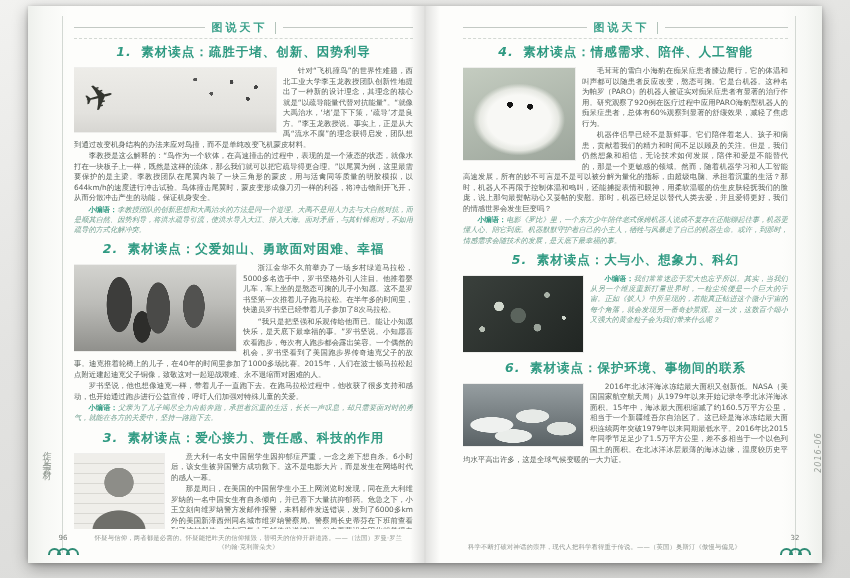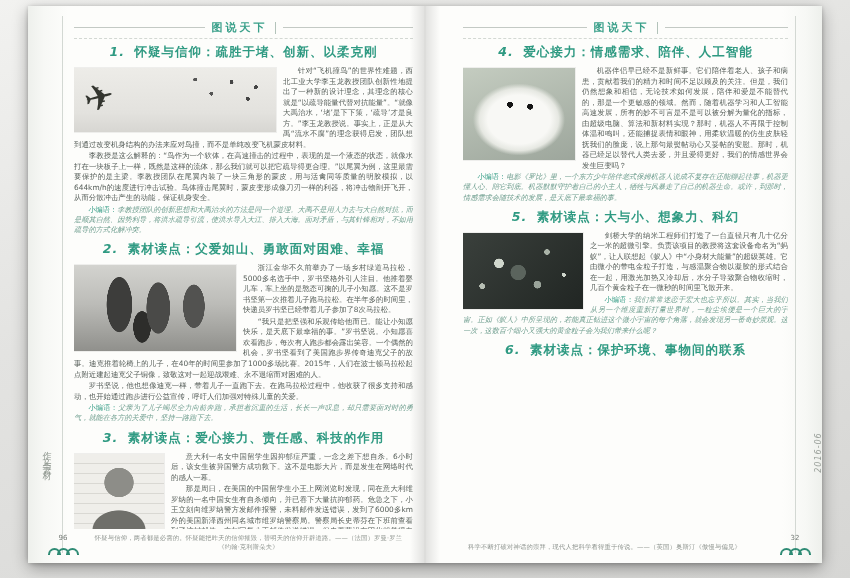--- a/index.html
+++ b/index.html
@@ -41,21 +41,21 @@
   .sec::after { content:''; display:block; clear:both; }
   .sec-title { text-align:center; margin:3px 0 5px; font-size:12.5px; font-weight:bold; color:#2f9a82; letter-spacing:1px; }
   .sec-title .num { position:relative; font-style:italic; margin-right:4px; display:inline-block; }
   .sec-title .num::before {
     content:''; position:absolute; left:-5px; top:-1px; width:16px; height:16px;
     background:#d6e4de; border-radius:50%; z-index:-1;
   }
   .sec-body { font-size:7.4px; line-height:1.42; color:#565e59; text-align:justify; }
   .sec-body p { text-indent:2em; margin-bottom:1px; }
   .note { font-size:7.2px; line-height:1.42; color:#6f9e8f; font-style:italic; text-align:justify; text-indent:2em; margin-top:1px; }
-  .note .note-label { color:#2f9a82; font-weight:normal; font-style:normal; }
+  .note .note-label { color:#2f9a82; font-weight:bold; font-style:normal; }
 
   .photo { float:left; margin:2px 7px 2px 0; position:relative; box-shadow:0 0 0 1px rgba(0,0,0,.06); }
   .photo.s1 { width:202px; height:64px;
     background:
       radial-gradient(circle 2px at 78% 22%, #444 97%, transparent),
       radial-gradient(circle 2px at 68% 40%, #555 97%, transparent),
       radial-gradient(circle 2px at 86% 48%, #444 97%, transparent),
       radial-gradient(circle 2px at 60% 18%, #555 97%, transparent),
       radial-gradient(circle 2px at 90% 30%, #444 97%, transparent),
       linear-gradient(180deg,#edece8 0%,#e3e2de 70%,#d7d6d2 100%); }
@@ -131,21 +131,21 @@
         <div class="rule"></div>
         <div class="ttl">图说天下</div>
         <div class="tick"></div>
         <div class="rule"></div>
       </div>
       <div class="hdr-dash"></div>
 
       <div class="sec">
         <div class="sec-title">
           <span class="num">1.</span>
-          <span>怀疑与信仰：疏胜于堵、创新、以柔克刚</span>
+          <span>素材读点：疏胜于堵、创新、因势利导</span>
         </div>
         <div class="sec-body">
           <div class="photo s1"></div>
           <p>针对“飞机撞鸟”的世界性难题，西北工业大学李玉龙教授团队创新性地提出了一种新的设计理念，其理念的核心就是“以疏导能量代替对抗能量”。“就像大禹治水，‘堵’是下下策，‘疏导’才是良方。”李玉龙教授说。事实上，正是从大禹“流水不腐”的理念获得启发，团队想到通过改变机身结构的办法来应对鸟撞，而不是单纯改变飞机蒙皮材料。</p>
           <p>李教授是这么解释的：“鸟作为一个软体，在高速撞击的过程中，表现的是一个液态的状态，就像水打在一块板子上一样，既然是这样的流体，那么我们就可以把它疏导得更合理。”以尾翼为例，这里最需要保护的是主梁。李教授团队在尾翼内装了一块三角形的蒙皮，用与活禽同等质量的明胶模拟，以644km/h的速度进行冲击试验。鸟体撞击尾翼时，蒙皮变形成像刀刃一样的利器，将冲击物剖开飞开，从而分散冲击产生的动能，保证机身安全。</p>
           <div class="note">
             <span class="note-label">小编语：</span><span>李教授团队的创新思想和大禹治水的方法是同一个道理。大禹不是用人力去与大自然对抗，而是顺其自然、因势利导，将洪水疏导引流，使洪水导入大江、排入大海。面对矛盾，与其针锋相对，不如用疏导的方式化解冲突。</span>
           </div>
         </div>
       </div>
@@ -200,49 +200,54 @@
         <div class="rule"></div>
         <div class="ttl">图说天下</div>
         <div class="tick"></div>
         <div class="rule"></div>
       </div>
       <div class="hdr-dash"></div>
 
       <div class="sec">
         <div class="sec-title">
           <span class="num">4.</span>
-          <span>爱心接力：情感需求、陪伴、人工智能</span>
+          <span>素材读点：情感需求、陪伴、人工智能</span>
         </div>
         <div class="sec-body">
           <div class="photo s4"></div>
-          <p>机器伴侣早已经不是新鲜事。它们陪伴着老人、孩子和病患，贡献着我们的精力和时间不足以顾及的关注。但是，我们仍然想象和相信，无论技术如何发展，陪伴和爱是不能替代的，那是一个更敏感的领域。然而，随着机器学习和人工智能高速发展，所有的妙不可言是不是可以被分解为量化的指标，由超级电脑、算法和新材料实现？那时，机器人不再限于控制体温和鸣叫，还能捕捉表情和眼神，用柔软温暖的仿生皮肤轻抚我们的脸庞，说上那句最熨帖动心又妥帖的安慰。那时，机器已经足以替代人类去爱，并且爱得更好，我们的情感世界会发生巨变吗？</p>
+          <p>毛茸茸的雪白小海豹在痴呆症患者膝边爬行，它的体温和叫声都可以随患者反应改变，憨态可掬。它是台机器。这种名为帕罗（PARO）的机器人被证实对痴呆症患者有显著的治疗作用。研究观察了920例在医疗过程中应用PARO海豹型机器人的痴呆症患者，总体有60%观察到显著的舒缓效果，减轻了焦虑行为。</p>
+          <p>机器伴侣早已经不是新鲜事。它们陪伴着老人、孩子和病患，贡献着我们的精力和时间不足以顾及的关注。但是，我们仍然想象和相信，无论技术如何发展，陪伴和爱是不能替代的，那是一个更敏感的领域。然而，随着机器学习和人工智能高速发展，所有的妙不可言是不是可以被分解为量化的指标，由超级电脑、承担着沉重的生活？那时，机器人不再限于控制体温和鸣叫，还能捕捉表情和眼神，用柔软温暖的仿生皮肤轻抚我们的脸庞，说上那句最熨帖动心又妥帖的安慰。那时，机器已经足以替代人类去爱，并且爱得更好，我们的情感世界会发生巨变吗？</p>
           <div class="note">
             <span class="note-label">小编语：</span><span>电影《罗比》里，一个东方少年陪伴老式保姆机器人说成不复存在还能聊起往事，机器更懂人心、陪它到底。机器默默守护着自己的小主人，牺牲与风暴走了自己的机器生命。或许，到那时，情感需求会随技术的发展，是天底下最幸福的事。</span>
           </div>
         </div>
       </div>
 
       <div class="sec">
         <div class="sec-title">
           <span class="num">5.</span>
           <span>素材读点：大与小、想象力、科幻</span>
         </div>
         <div class="sec-body">
           <div class="photo s5"></div>
-          <p>剑桥大学的纳米工程师们打造了一台直径只有几十亿分之一米的超微引擎。负责该项目的教授将这套设备命名为“蚂蚁”，让人联想起《蚁人》中“小身材大能量”的超级英雄。它由微小的带电金粒子打造，与感温聚合物以凝胶的形式结合在一起，用激光加热又冷却后，水分子导致聚合物收缩时，几百个黄金粒子在一微秒的时间里飞散开来。</p>
           <div class="note">
             <span class="note-label">小编语：</span><span>我们常常迷恋于宏大也忘乎所以。其实，当我们从另一个维度重新打量世界时，一粒尘埃便是一个巨大的宇宙。正如《蚁人》中所呈现的，若能真正钻进这个微小宇宙的每个角落，就会发现另一番奇妙景观。这一次，这数百个细小又强大的黄金粒子会为我们带来什么呢？</span>
           </div>
         </div>
       </div>
 
       <div class="sec">
         <div class="sec-title">
           <span class="num">6.</span>
           <span>素材读点：保护环境、事物间的联系</span>
+        </div>
+        <div class="sec-body">
+          <div class="photo s6"></div>
+          <p>2016年北冰洋海冰冻结最大面积又创新低。NASA（美国国家航空航天局）从1979年以来开始记录冬季北冰洋海冰面积。15年中，海冰最大面积缩减了约160.5万平方公里，相当于一个新疆维吾尔自治区了。这已经是海冰冻结最大面积连续两年突破1979年以来同期最低水平。2016年比2015年同季节足足少了1.5万平方公里，差不多相当于一个以色列国土的面积。在北冰洋冰层最薄的海冰边缘，温度较历史平均水平高出许多，这是全球气候变暖的一大力证。</p>
+
         </div>
       </div>
     </div>
 
     <div class="footer-quote">科学不断打破对神话的崇拜，现代人把科学看得重于传说。——（英国）奥斯汀《傲慢与偏见》</div>
     <div class="badge">
       <span class="num">32</span>
       <span class="arcs">
           <span class="arc"></span>
           <span class="arc"></span>

